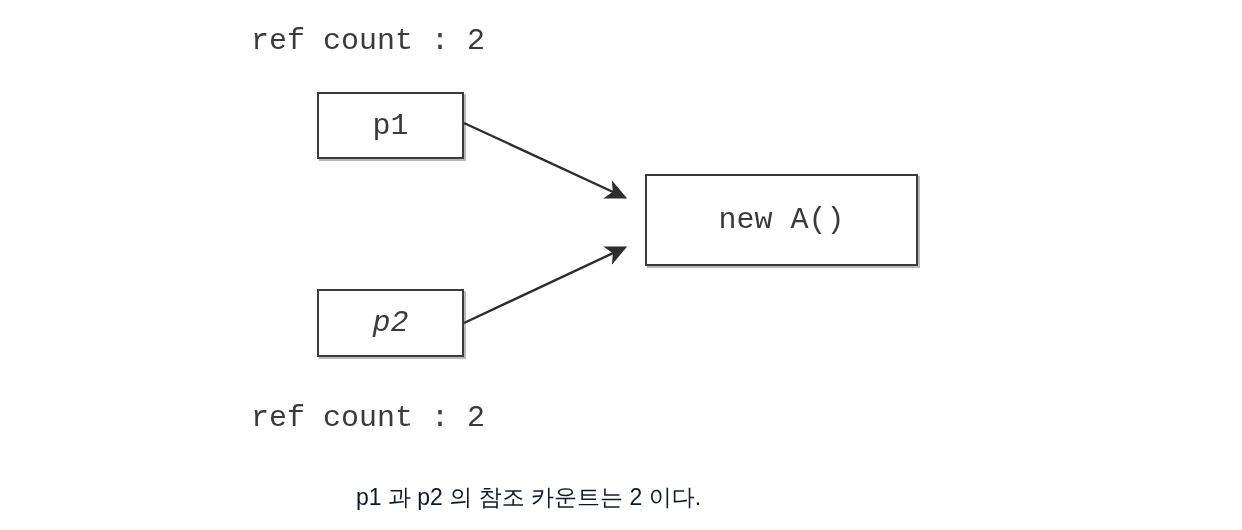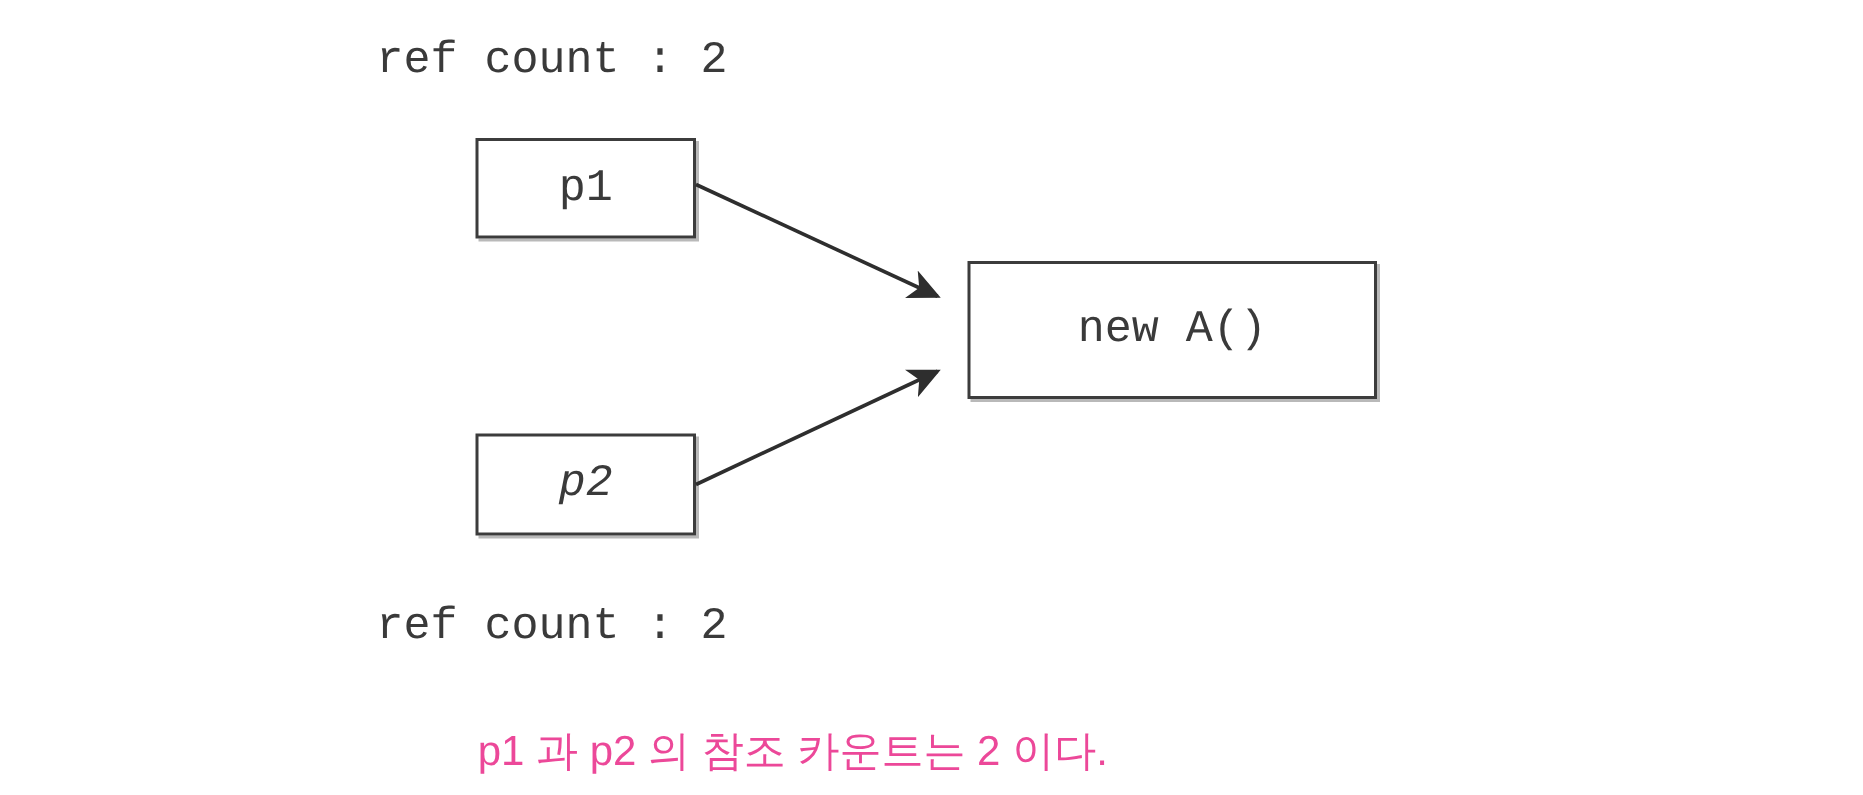--- a/index.html
+++ b/index.html
@@ -95,23 +95,23 @@
     pointer-events: none;
   }
 
   #caption {
     position: absolute;
     left: 0;
     top: 483px;
     width: 1057px;
     text-align: center;
     font-family: "Liberation Sans", "DejaVu Sans", sans-serif;
-    font-size: 28px;
+    font-size: 23px;
     line-height: 1.25;
-    color: #ec4899;
+    color: #0f172a;
     white-space: pre;
   }
 </style>
 </head>
 <body>
 
 <div id="diagram-canvas">
 
   <div class="mono-label" id="refcount-top">ref count : 2</div>
 

